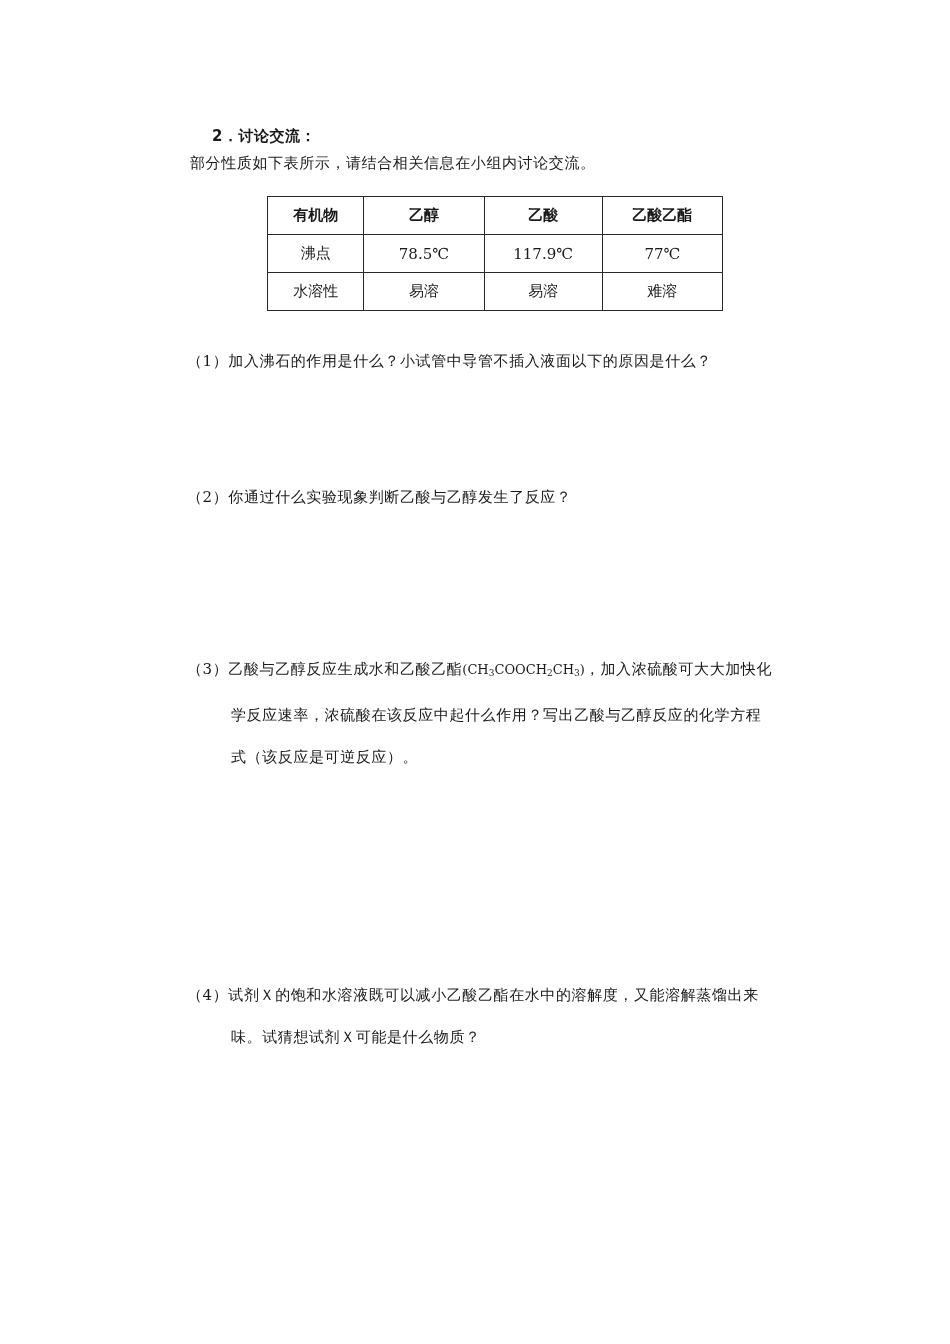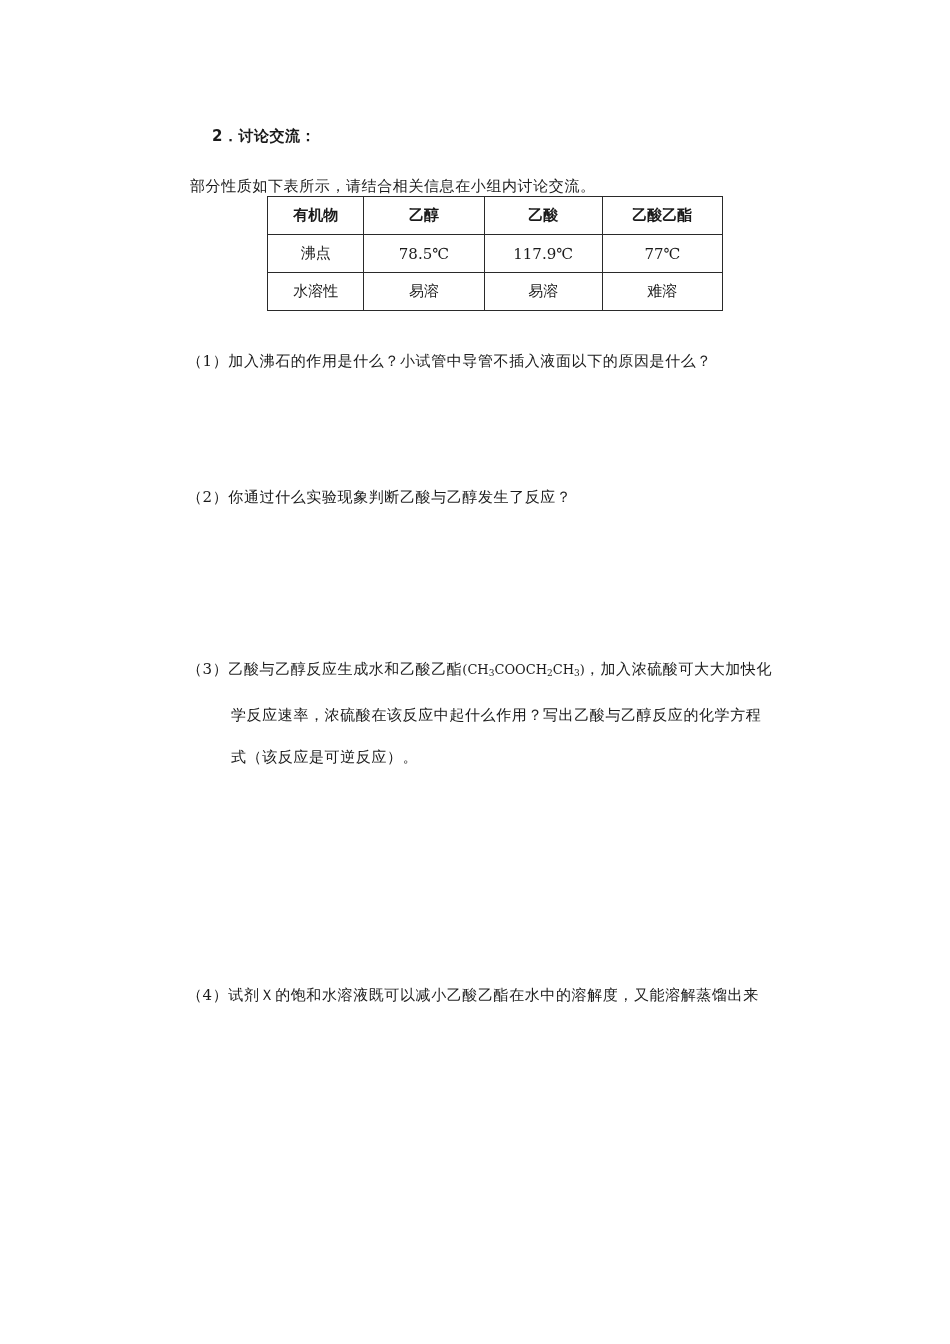--- a/index.html
+++ b/index.html
@@ -8,21 +8,21 @@
       font-family: "DejaVu Serif", "Liberation Serif", serif;
       color: #1a1a1a;
     }
     .abs { position: absolute; }
     .heading {
       left: 175px; top: 127px; font-size: 15px; font-weight: bold;
       font-family: "DejaVu Sans", "Liberation Sans", sans-serif;
       letter-spacing: 0.5px;
       margin-left: 37px;
     }
-    .intro { left: 190px; top: 177px; font-size: 15px; letter-spacing: 0.6px; }
+    .intro { left: 190px; top: 154px; font-size: 15px; letter-spacing: 0.6px; }
     table.props {
       position: absolute; left: 267px; top: 196px;
       border-collapse: collapse; width: 456px;
     }
     table.props td, table.props th {
       border: 1px solid #2a2a2a; height: 37px; padding: 0;
       text-align: center; font-size: 15px; font-weight: normal;
     }
     table.props th { font-weight: bold; font-family: "DejaVu Sans", "Liberation Sans", sans-serif; }
     table.props td.rowhead { font-weight: normal; }
@@ -77,13 +77,14 @@
 <div class="abs q q2">（2）你通过什么实验现象判断乙酸与乙醇发生了反应？</div>
 
 <div class="abs qblock q3">
   <span class="first"><span>（3）乙酸与乙醇反应生成水和乙酸乙酯</span><span class="formula"><span>(CH</span><sub>3</sub><span>COOCH</span><sub>2</sub><span>CH</span><sub>3</sub><span>)</span></span><span>，加入浓硫酸可大大加快化</span></span>
   <span class="cont">学反应速率，浓硫酸在该反应中起什么作用？写出乙酸与乙醇反应的化学方程</span>
   <span class="cont">式（该反应是可逆反应）。</span>
 </div>
 
 <div class="abs qblock q4">
   <span class="first">（4）试剂Ｘ的饱和水溶液既可以减小乙酸乙酯在水中的溶解度，又能溶解蒸馏出来</span>
+  <span class="cont">味。试猜想试剂Ｘ可能是什么物质？</span>
 </div>
 
 </body></html>

